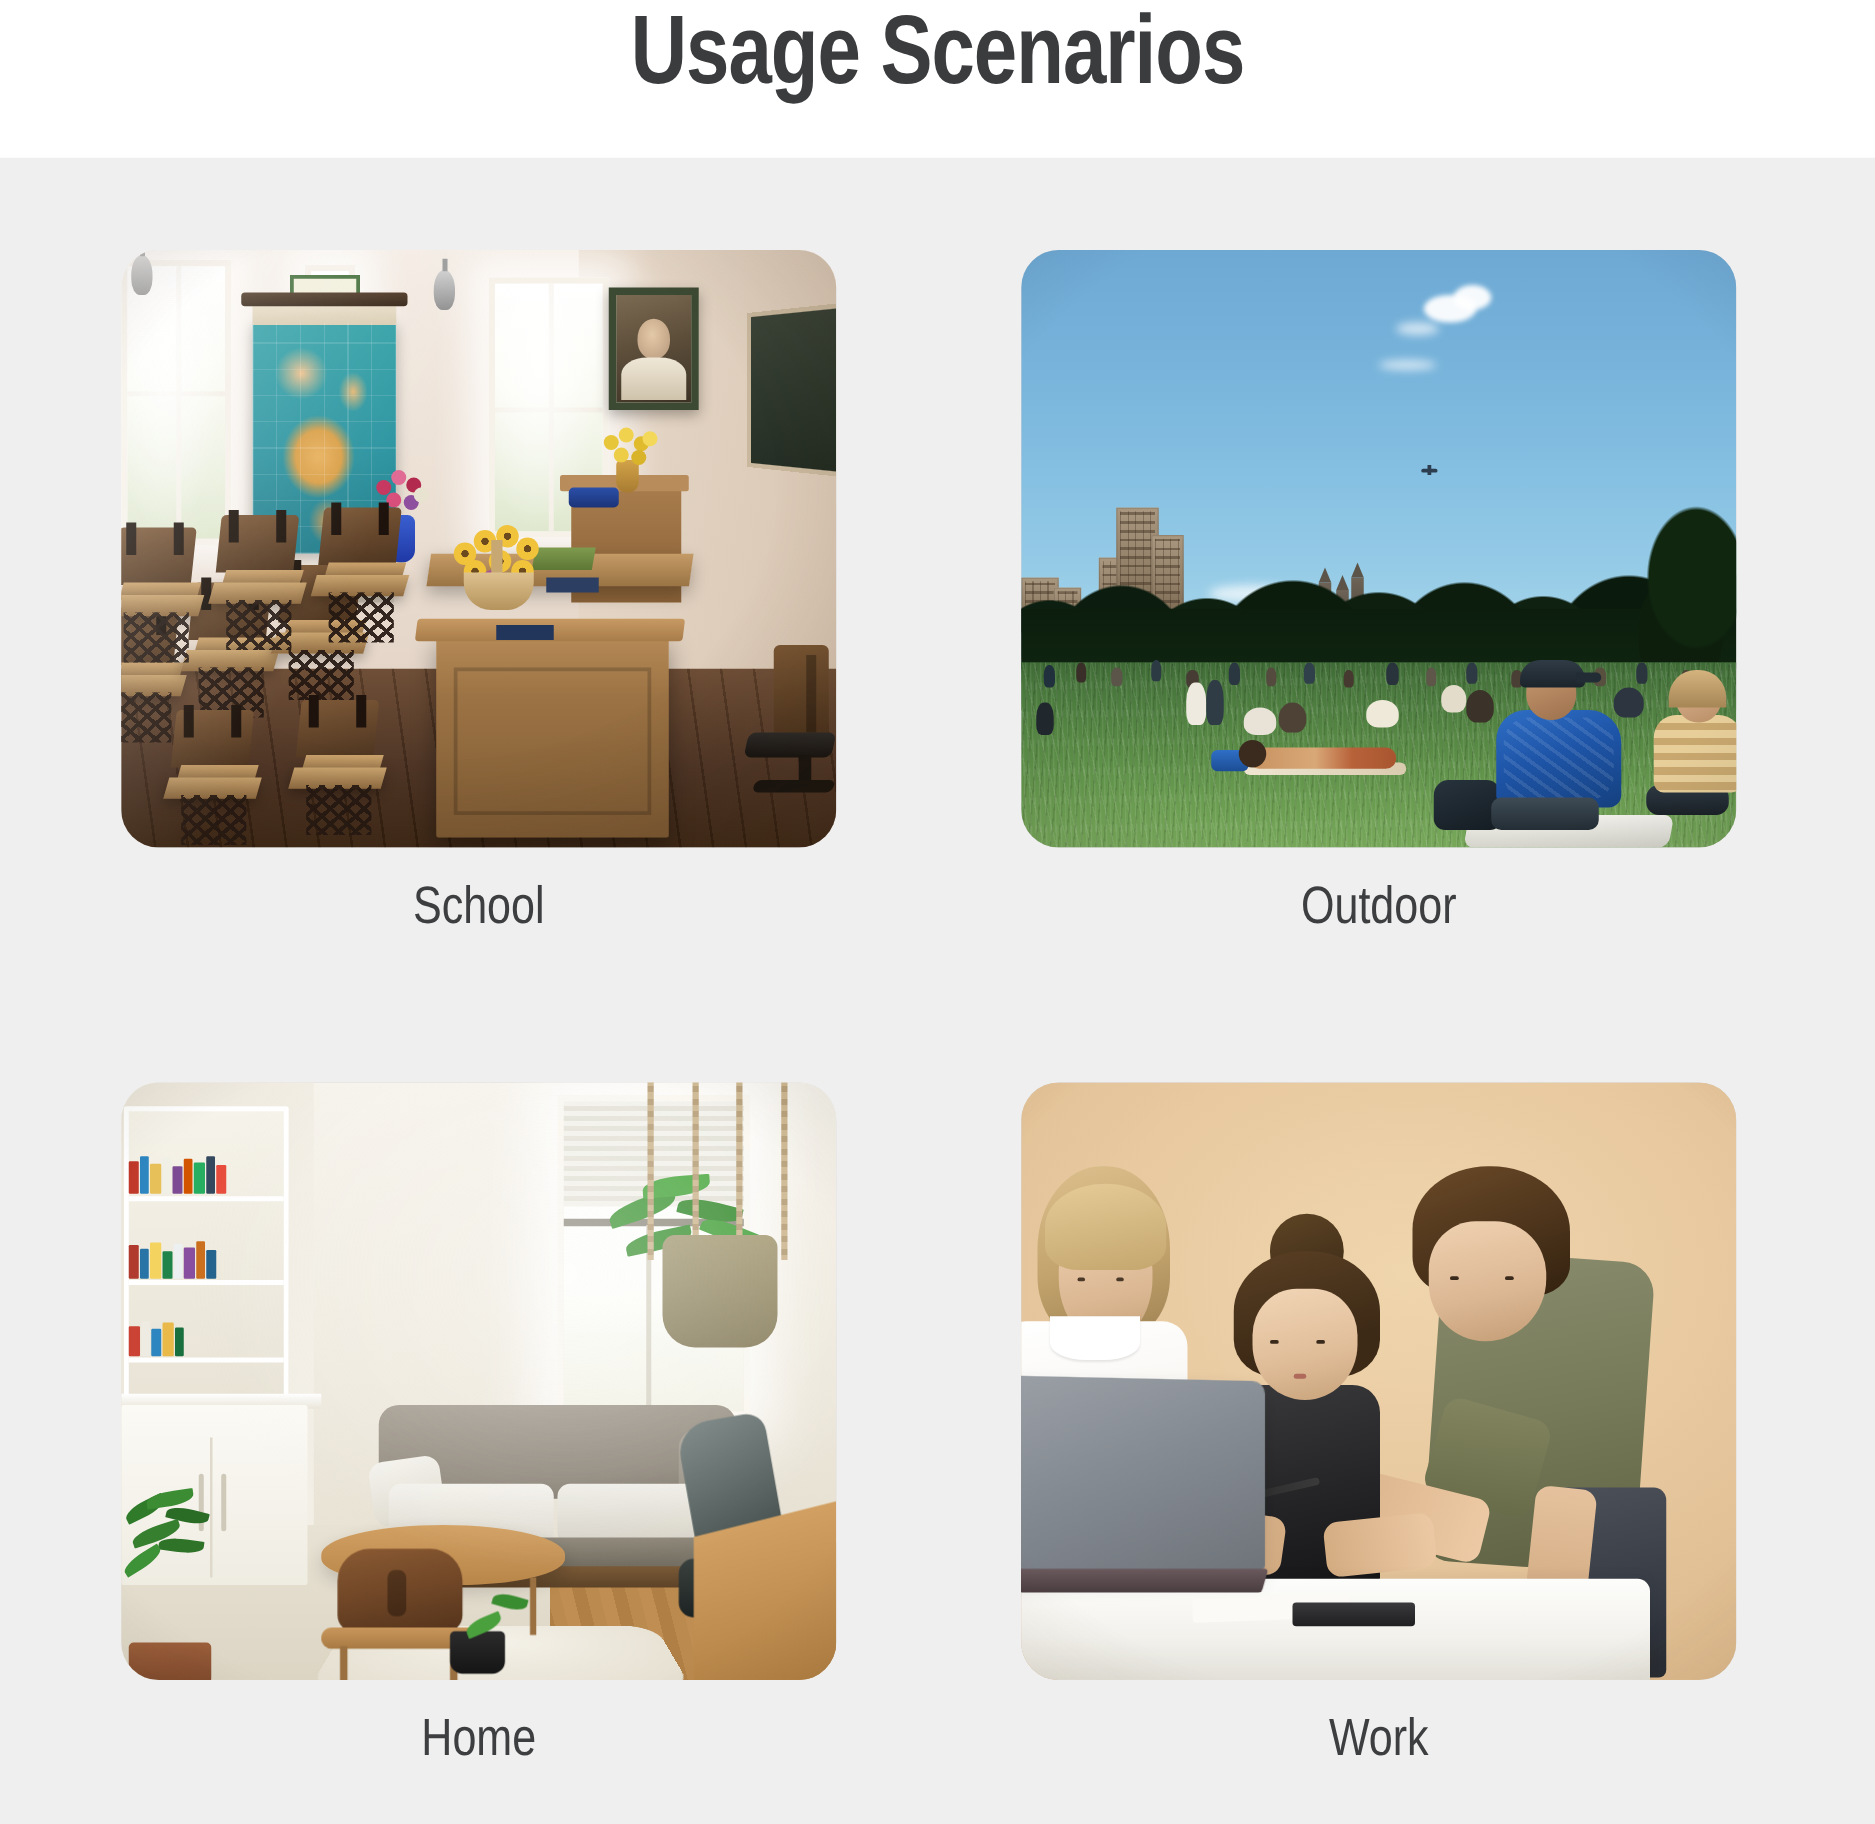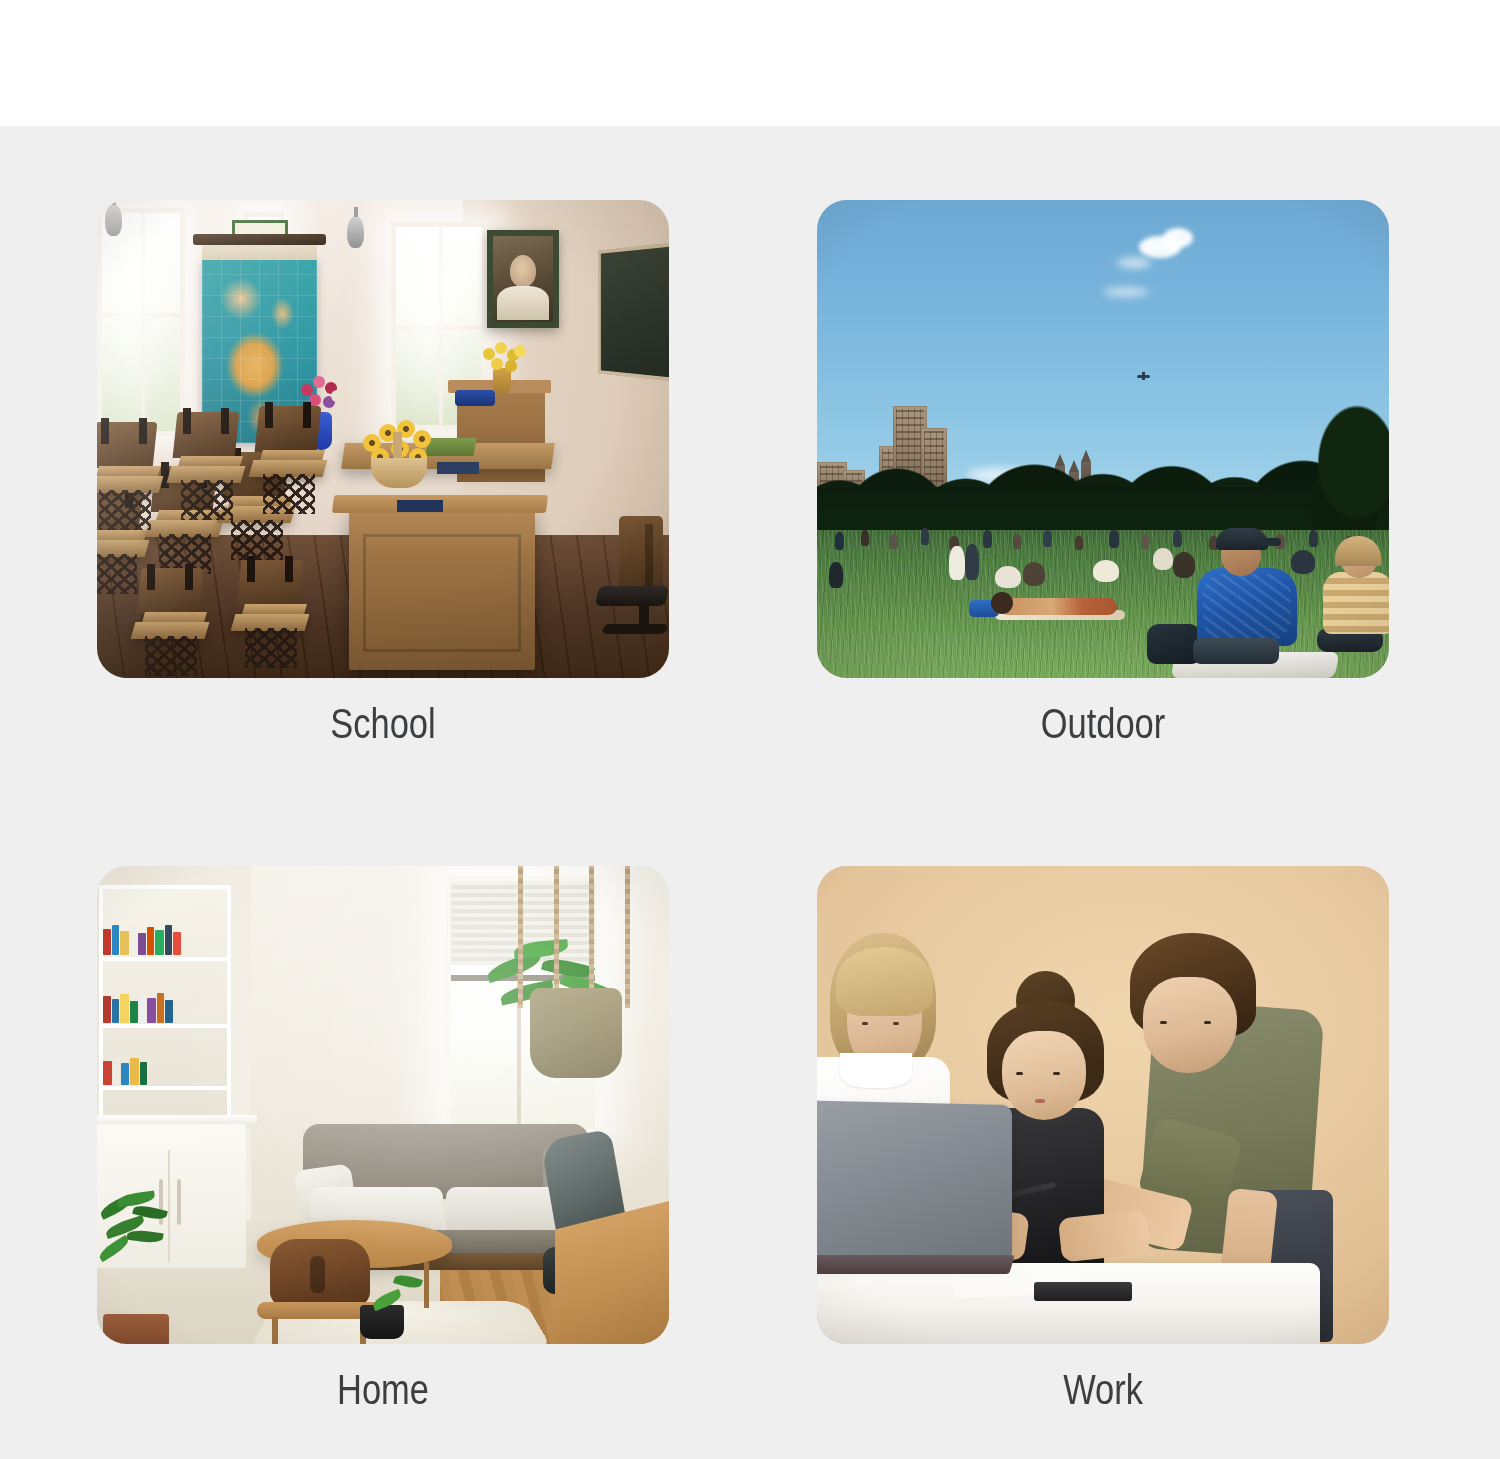--- a/index.html
+++ b/index.html
@@ -824,20 +824,23 @@
   .wk-vig {
     position:absolute; inset:0; pointer-events:none;
     background:radial-gradient(ellipse 92% 90% at 50% 44%, rgba(0,0,0,0) 66%, rgba(90,60,25,.14) 100%);
   }
 </style>
 </head>
 <body>
 
 <div id="page">
 
+  <div class="header-band">
+    <div class="page-title">Usage Scenarios</div>
+  </div>
 
   <div class="grid-bg"></div>
 
   <div class="card c0">
     <div class="thumb">
       <div class="sc-school">
         <div class="sch-wall"></div>
         <div class="sch-wall-right"></div>
         <div class="sch-floor"></div>
         <div class="sch-floorplank"></div>

